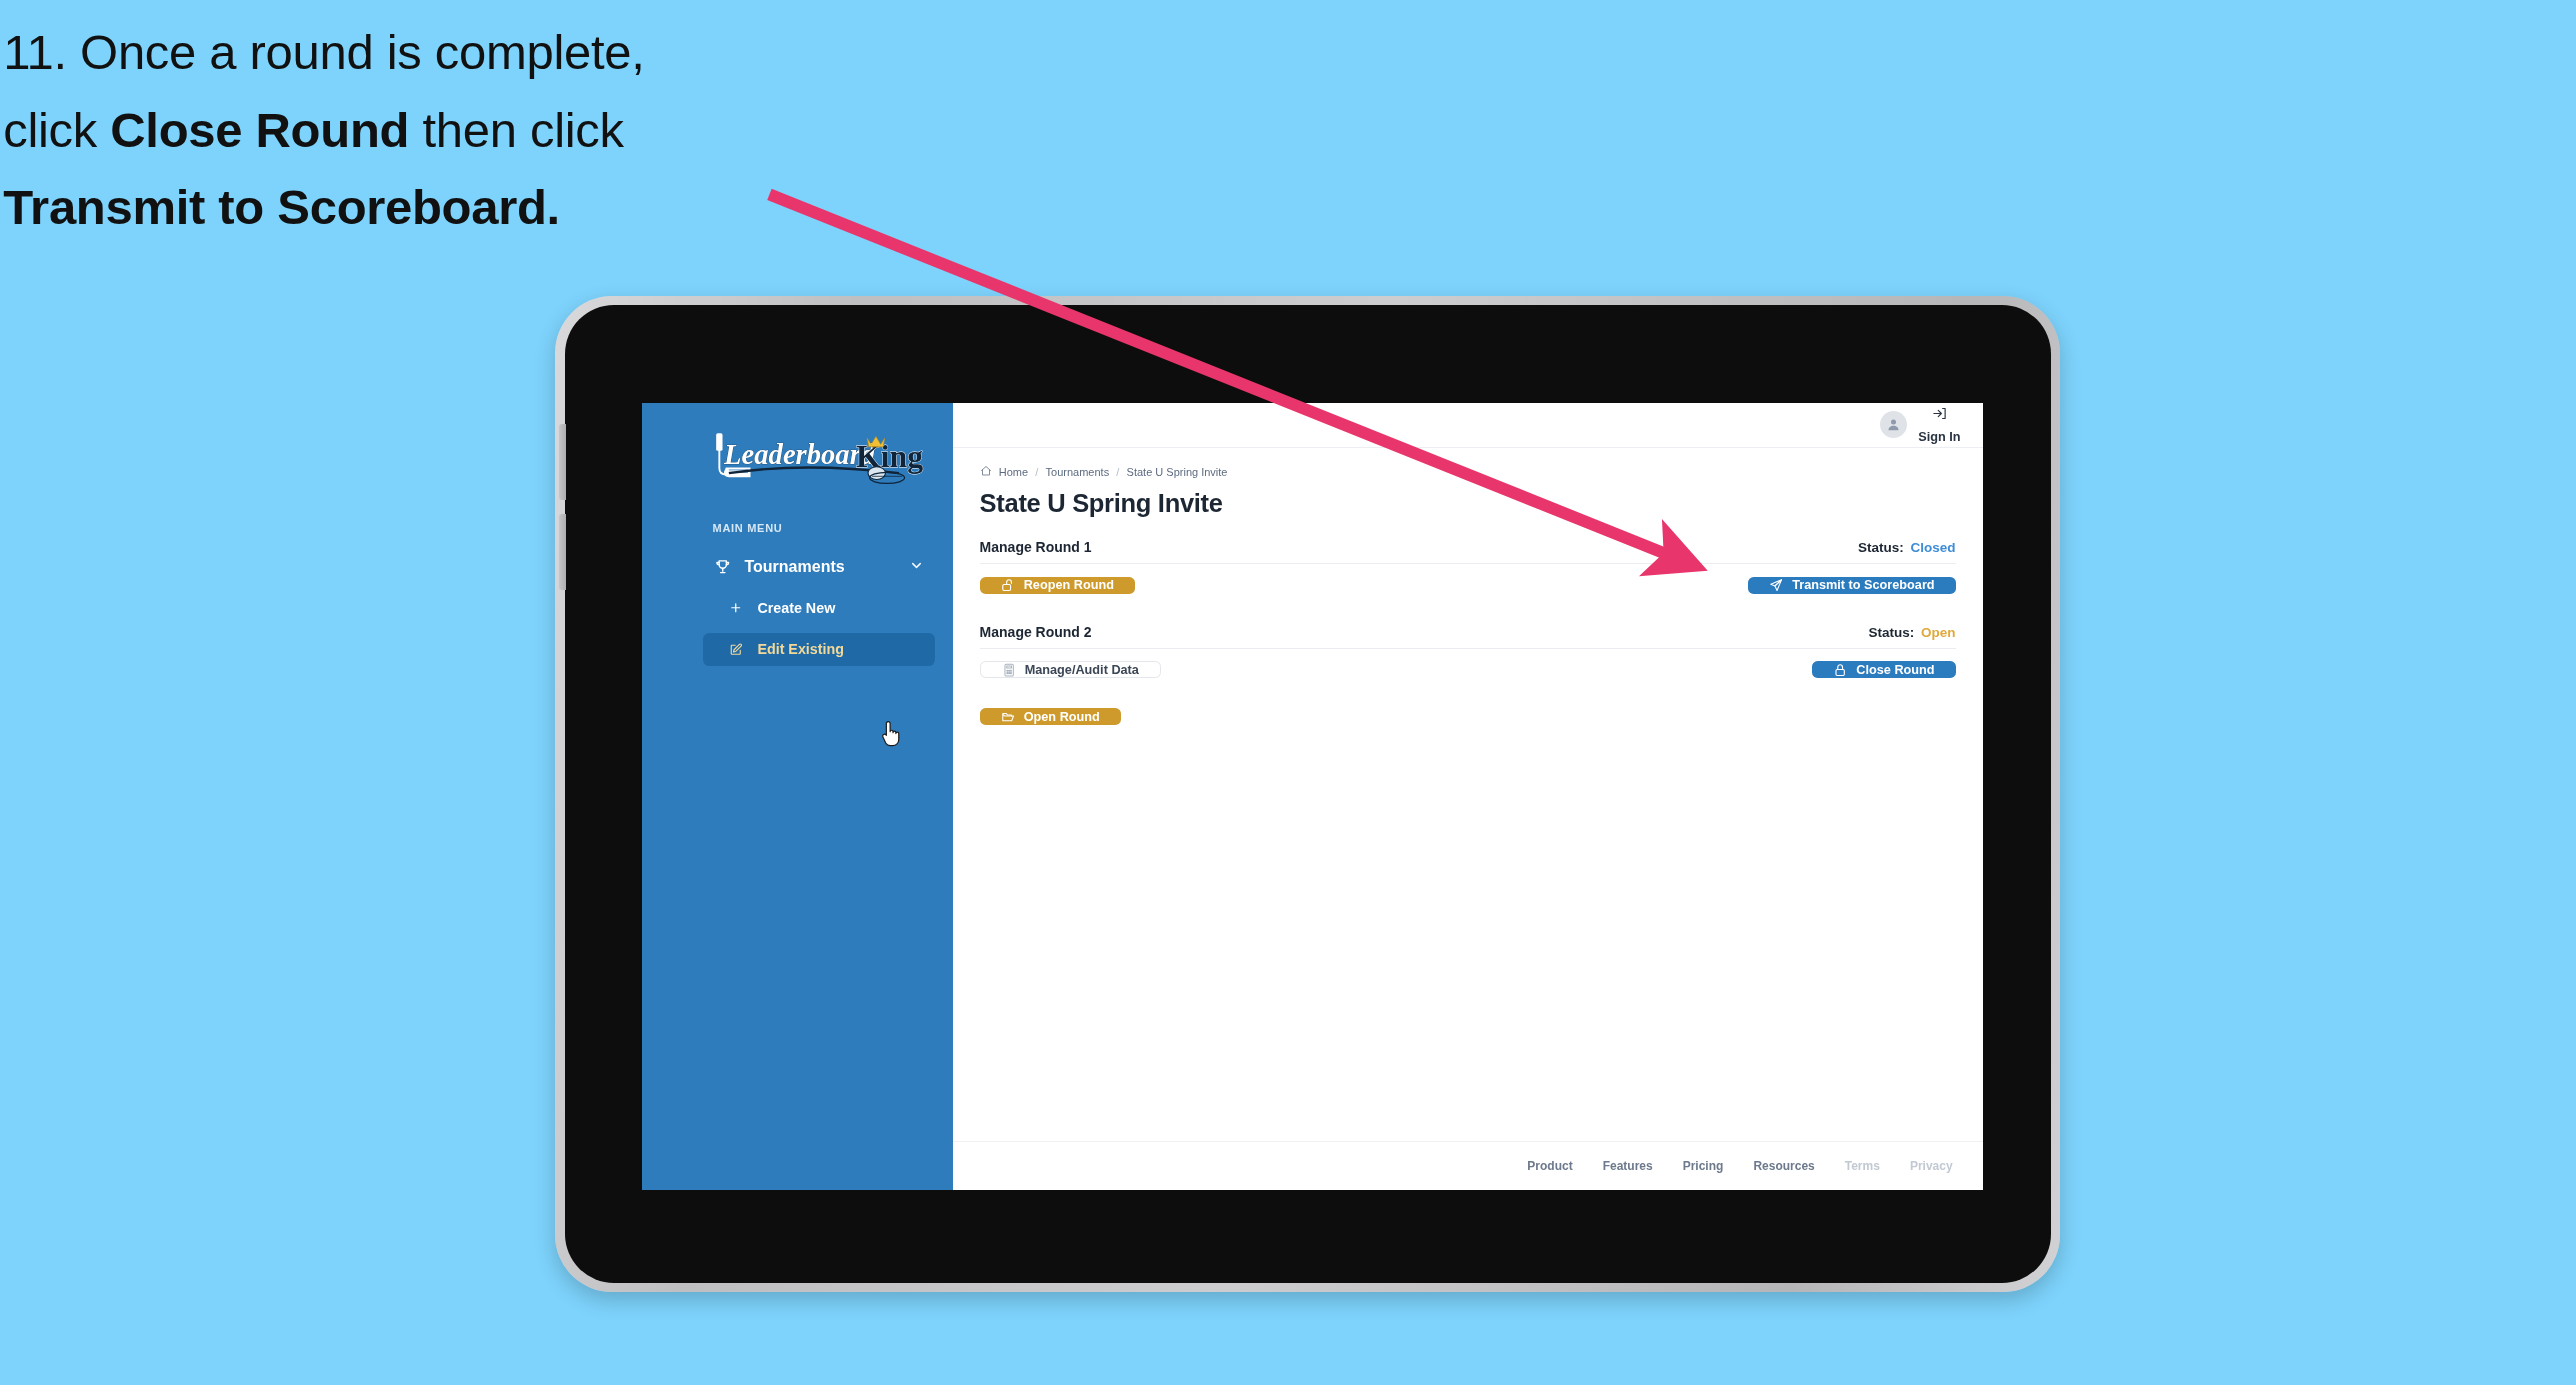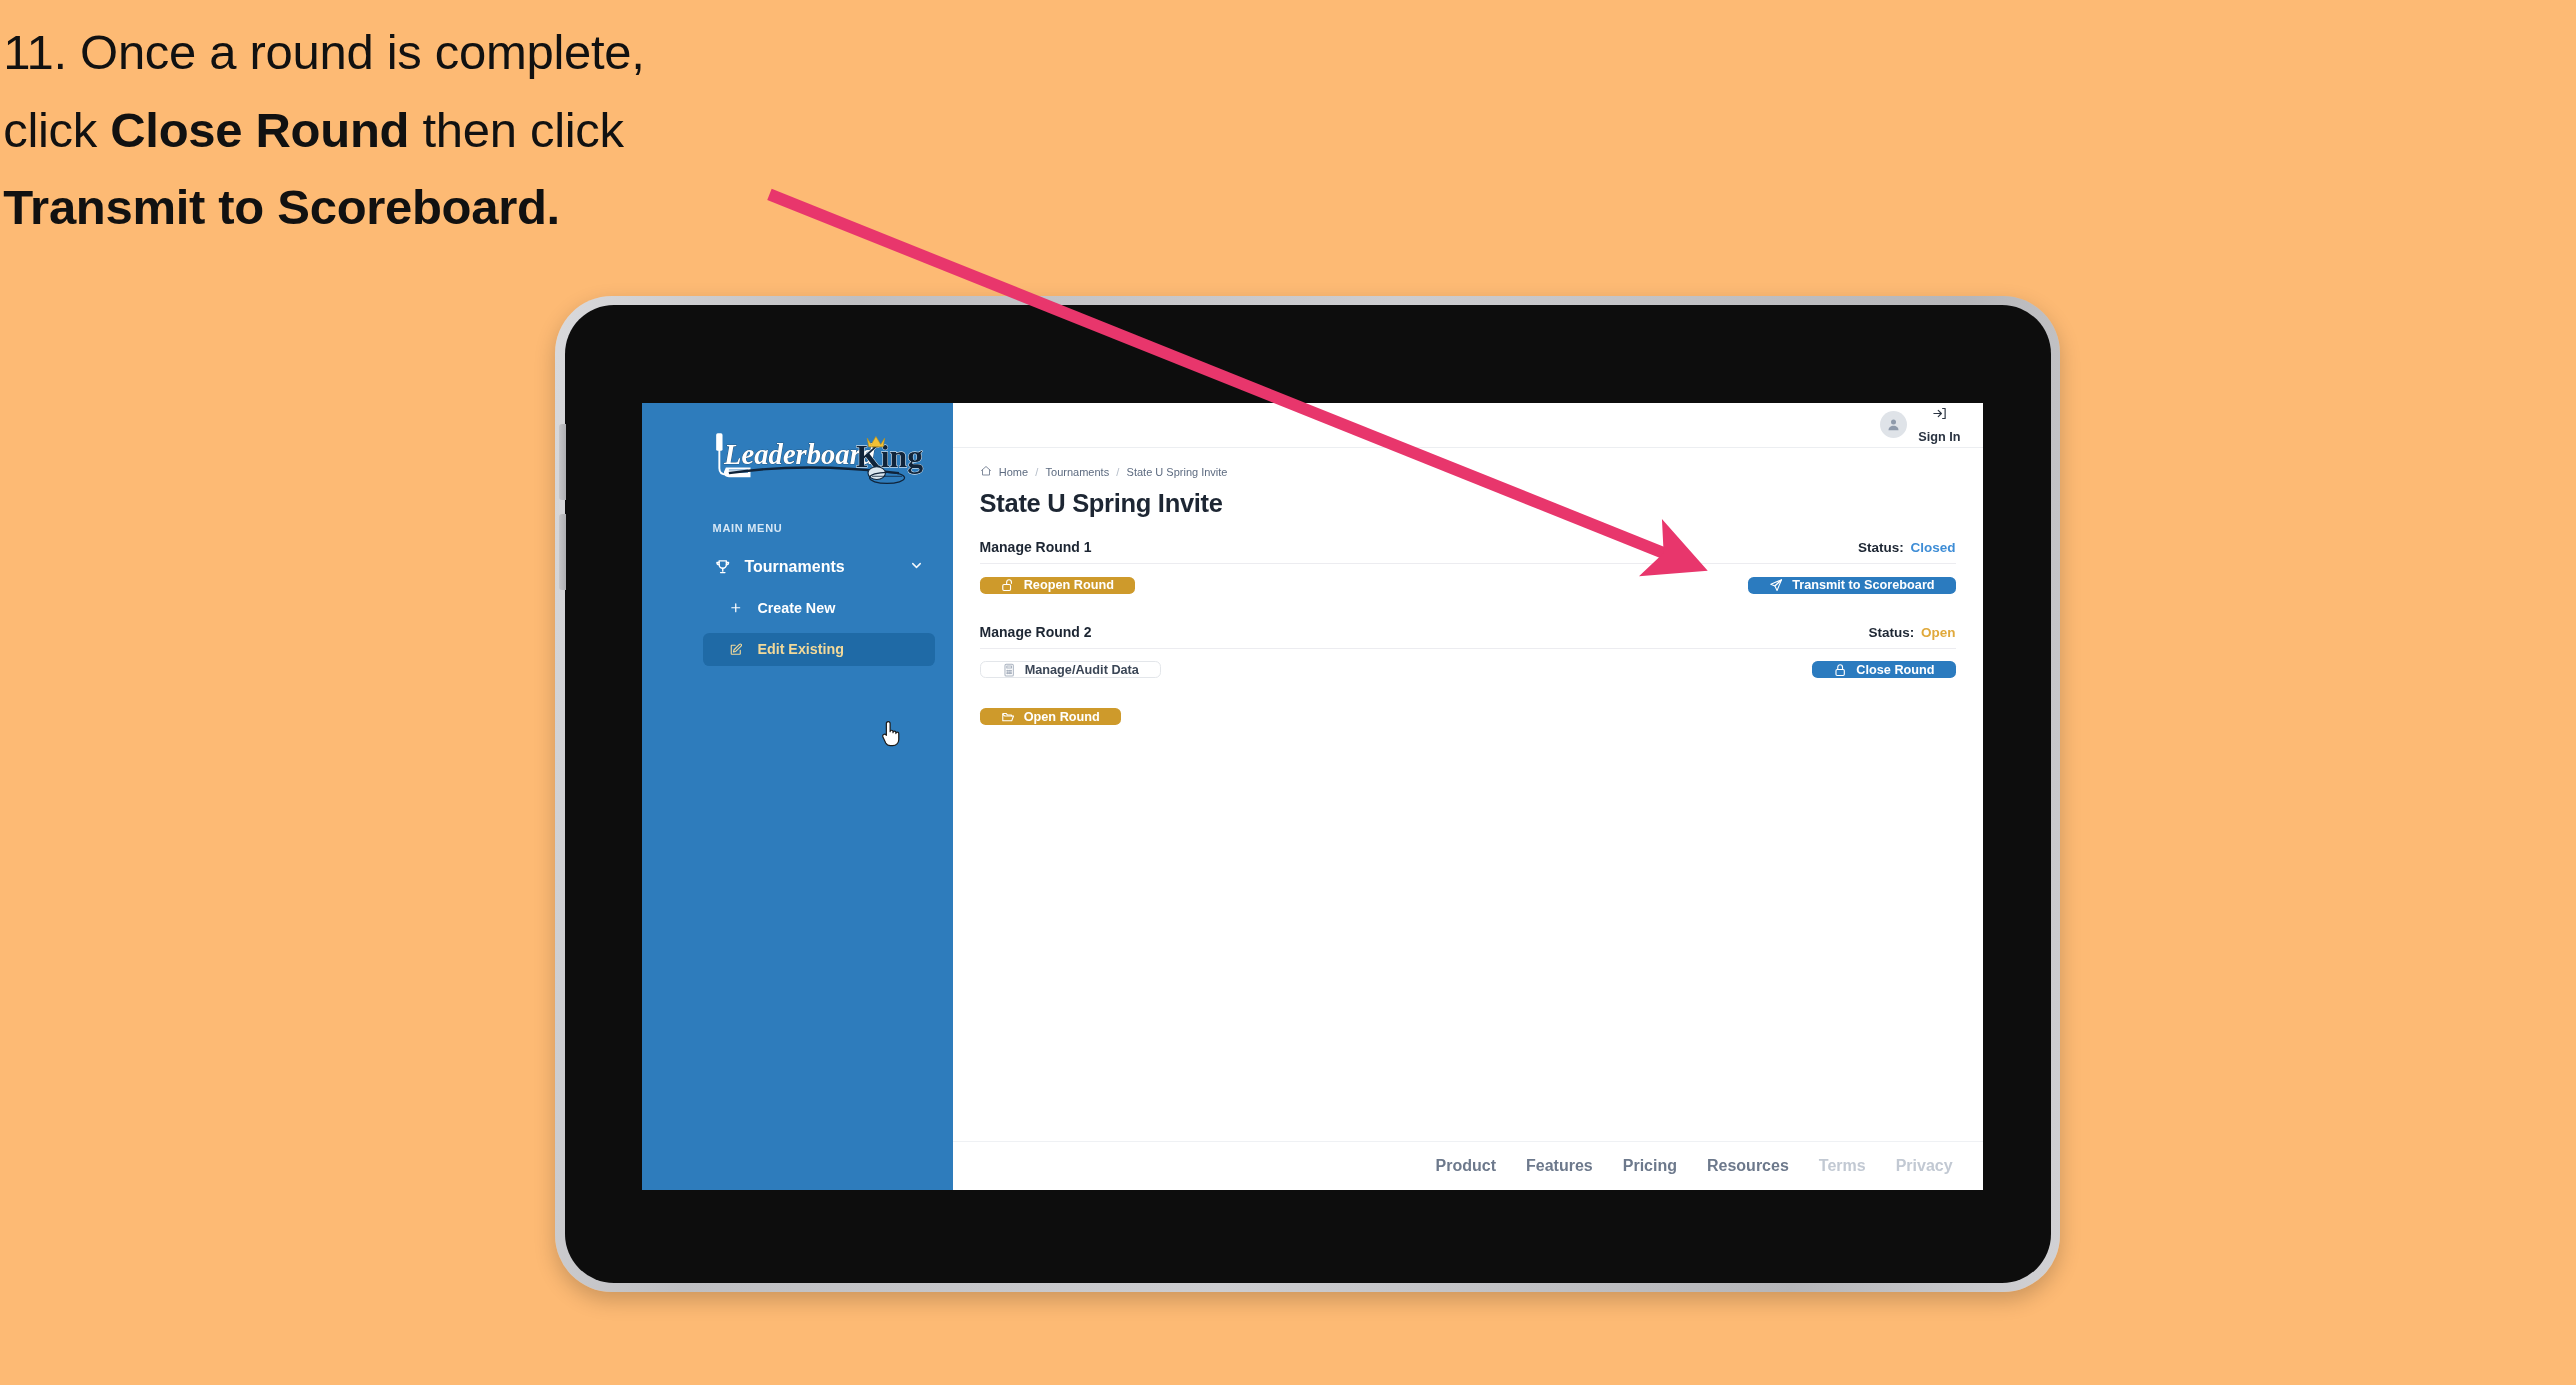--- a/index.html
+++ b/index.html
@@ -3,21 +3,21 @@
 <meta charset="utf-8">
 <style>
   * { box-sizing: border-box; margin: 0; padding: 0; }
   html, body {
     width: 2576px; height: 1386px;
     background: #ffffff;
     font-family: "Liberation Sans", sans-serif;
     overflow: hidden;
   }
 
-  #stage { position: relative; width: 2576px; height: 1386px; background: #fdba74; }
+  #stage { position: relative; width: 2576px; height: 1386px; background: #7dd3fc; }
 
   
   #caption {
     position: absolute;
     left: 3.2px; top: 14.3px;
     width: 892px;
     font-size: 49px;
     line-height: 1.58;
     color: #111111;
     font-weight: 400;
@@ -215,21 +215,21 @@
   }
   .btn svg { display: block; }
 
   #footer {
     margin-top: auto;
     border-top: 0.8px solid #eff1f4;
     height: 49px;
     display: flex; align-items: center; justify-content: flex-end;
     gap: 30px;
     padding-right: 30px;
-    font-size: 16px;
+    font-size: 12px;
     font-weight: 700;
   }
   .f-link      { color: #6d798c; }
   .f-link.dim  { color: #c2c9d3; }
 
   
   #arrow {
     position: absolute;
     left: 0; top: 0;
     width: 2576px; height: 1386px;

